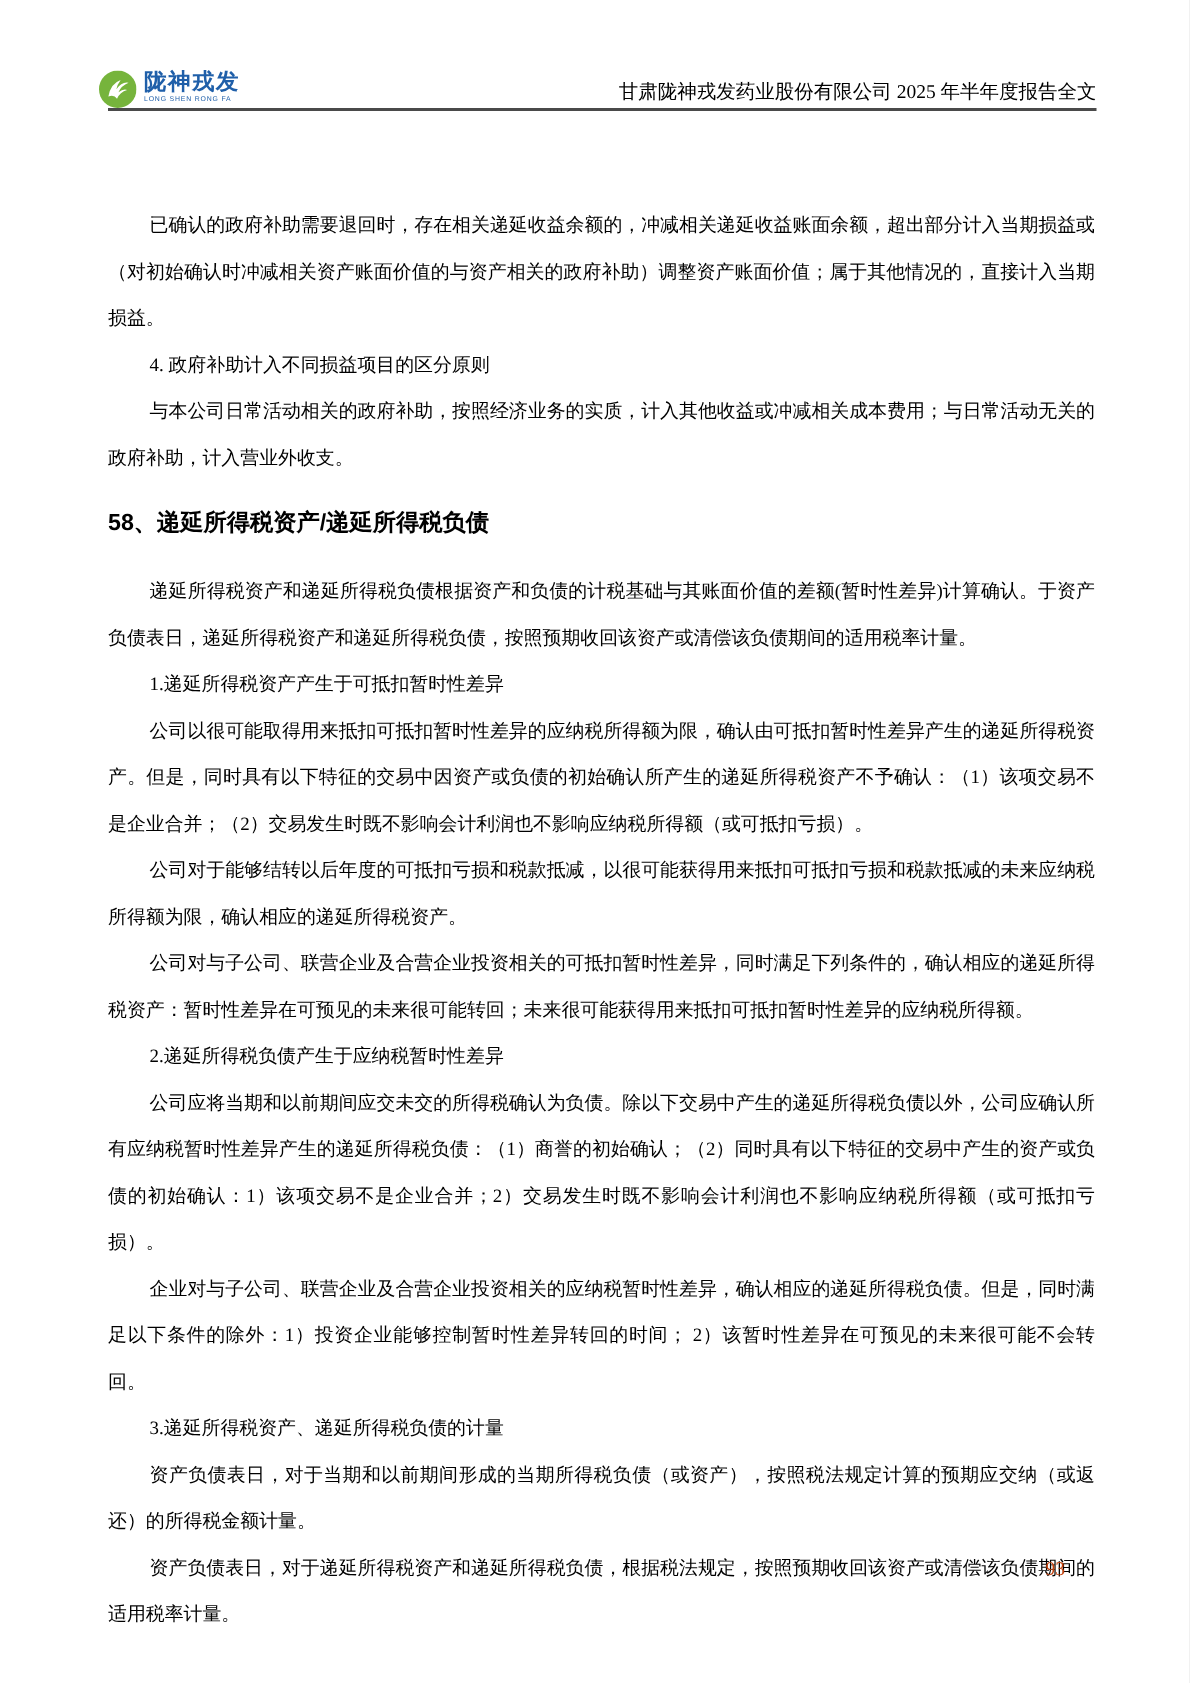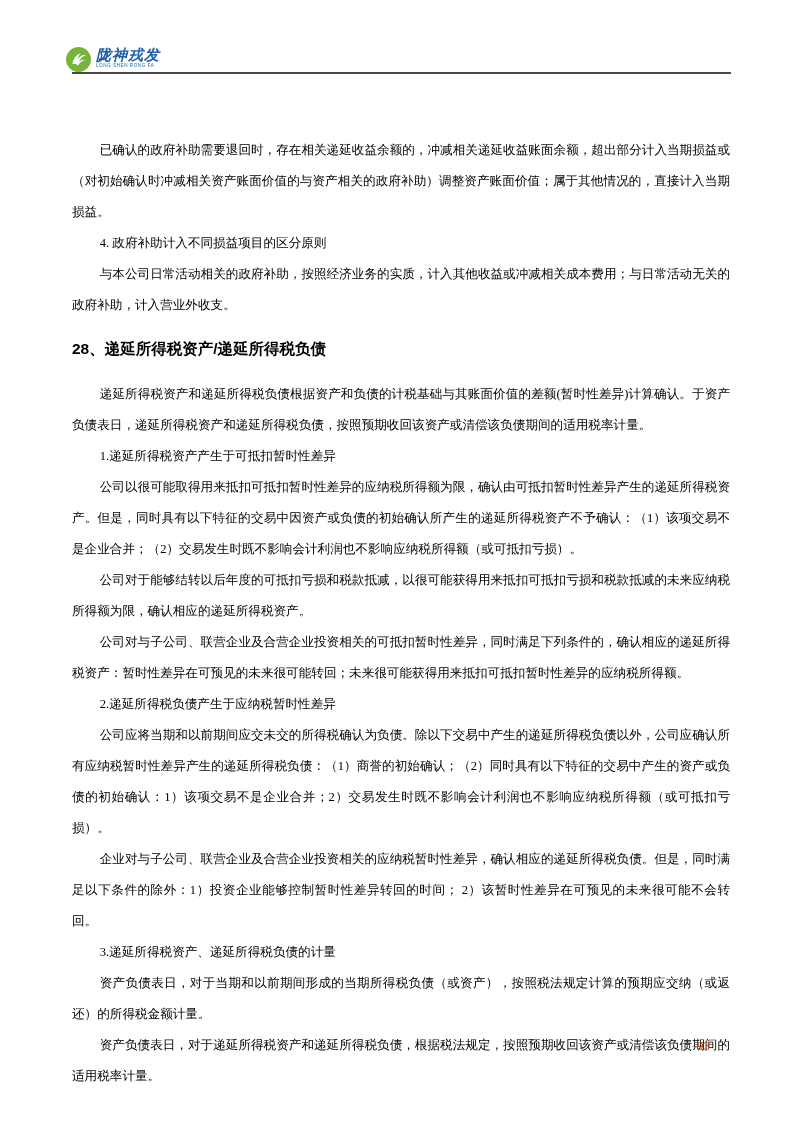--- a/index.html
+++ b/index.html
@@ -65,33 +65,34 @@
 <body>
 
 <div class="page">
 
   <div class="logo">
     <svg class="logo-mark" viewBox="0 0 26 26" xmlns="http://www.w3.org/2000/svg" aria-hidden="true">
       <circle cx="13" cy="13" r="13" fill="#76b43c"></circle>
       <path d="M6.5,18 Q8,9 15,6.5 Q12.5,10 12,13 Q16,7.5 20.5,8.5 Q15.5,10.5 13.5,15 Q17,12.5 19.5,13.5 Q14.5,15 12.5,19.5 Q10.5,16.5 6.5,18 Z" fill="#ffffff"></path>
     </svg>
     <span class="logo-text">
-      <span class="logo-cn" style="color:#1f5fa9;font-style:italic;">陇神戎发</span>
+      <span class="logo-cn" style="color:#1f5fa9;">陇神戎发</span>
       <span class="logo-en" style="color:#1f5fa9;">LONG SHEN RONG FA</span>
     </span>
   </div>
 
+  <div class="header-title">甘肃陇神戎发药业股份有限公司 2025 年半年度报告全文</div>
 
   <div class="header-rule"></div>
 
   <main class="doc-body">
       <p>已确认的政府补助需要退回时，存在相关递延收益余额的，冲减相关递延收益账面余额，超出部分计入当期损益或（对初始确认时冲减相关资产账面价值的与资产相关的政府补助）调整资产账面价值；属于其他情况的，直接计入当期损益。</p>
       <p>4. 政府补助计入不同损益项目的区分原则</p>
       <p>与本公司日常活动相关的政府补助，按照经济业务的实质，计入其他收益或冲减相关成本费用；与日常活动无关的政府补助，计入营业外收支。</p>
-      <h2>28、递延所得税资产/递延所得税负债</h2>
+      <h2>58、递延所得税资产/递延所得税负债</h2>
       <p>递延所得税资产和递延所得税负债根据资产和负债的计税基础与其账面价值的差额(暂时性差异)计算确认。于资产负债表日，递延所得税资产和递延所得税负债，按照预期收回该资产或清偿该负债期间的适用税率计量。</p>
       <p>1.递延所得税资产产生于可抵扣暂时性差异</p>
       <p>公司以很可能取得用来抵扣可抵扣暂时性差异的应纳税所得额为限，确认由可抵扣暂时性差异产生的递延所得税资产。但是，同时具有以下特征的交易中因资产或负债的初始确认所产生的递延所得税资产不予确认：（1）该项交易不是企业合并；（2）交易发生时既不影响会计利润也不影响应纳税所得额（或可抵扣亏损）。</p>
       <p>公司对于能够结转以后年度的可抵扣亏损和税款抵减，以很可能获得用来抵扣可抵扣亏损和税款抵减的未来应纳税所得额为限，确认相应的递延所得税资产。</p>
       <p>公司对与子公司、联营企业及合营企业投资相关的可抵扣暂时性差异，同时满足下列条件的，确认相应的递延所得税资产：暂时性差异在可预见的未来很可能转回；未来很可能获得用来抵扣可抵扣暂时性差异的应纳税所得额。</p>
       <p>2.递延所得税负债产生于应纳税暂时性差异</p>
       <p>公司应将当期和以前期间应交未交的所得税确认为负债。除以下交易中产生的递延所得税负债以外，公司应确认所有应纳税暂时性差异产生的递延所得税负债：（1）商誉的初始确认；（2）同时具有以下特征的交易中产生的资产或负债的初始确认：1）该项交易不是企业合并；2）交易发生时既不影响会计利润也不影响应纳税所得额（或可抵扣亏损）。</p>
       <p>企业对与子公司、联营企业及合营企业投资相关的应纳税暂时性差异，确认相应的递延所得税负债。但是，同时满足以下条件的除外：1）投资企业能够控制暂时性差异转回的时间； 2）该暂时性差异在可预见的未来很可能不会转回。</p>
       <p>3.递延所得税资产、递延所得税负债的计量</p>
       <p>资产负债表日，对于当期和以前期间形成的当期所得税负债（或资产），按照税法规定计算的预期应交纳（或返还）的所得税金额计量。</p>

